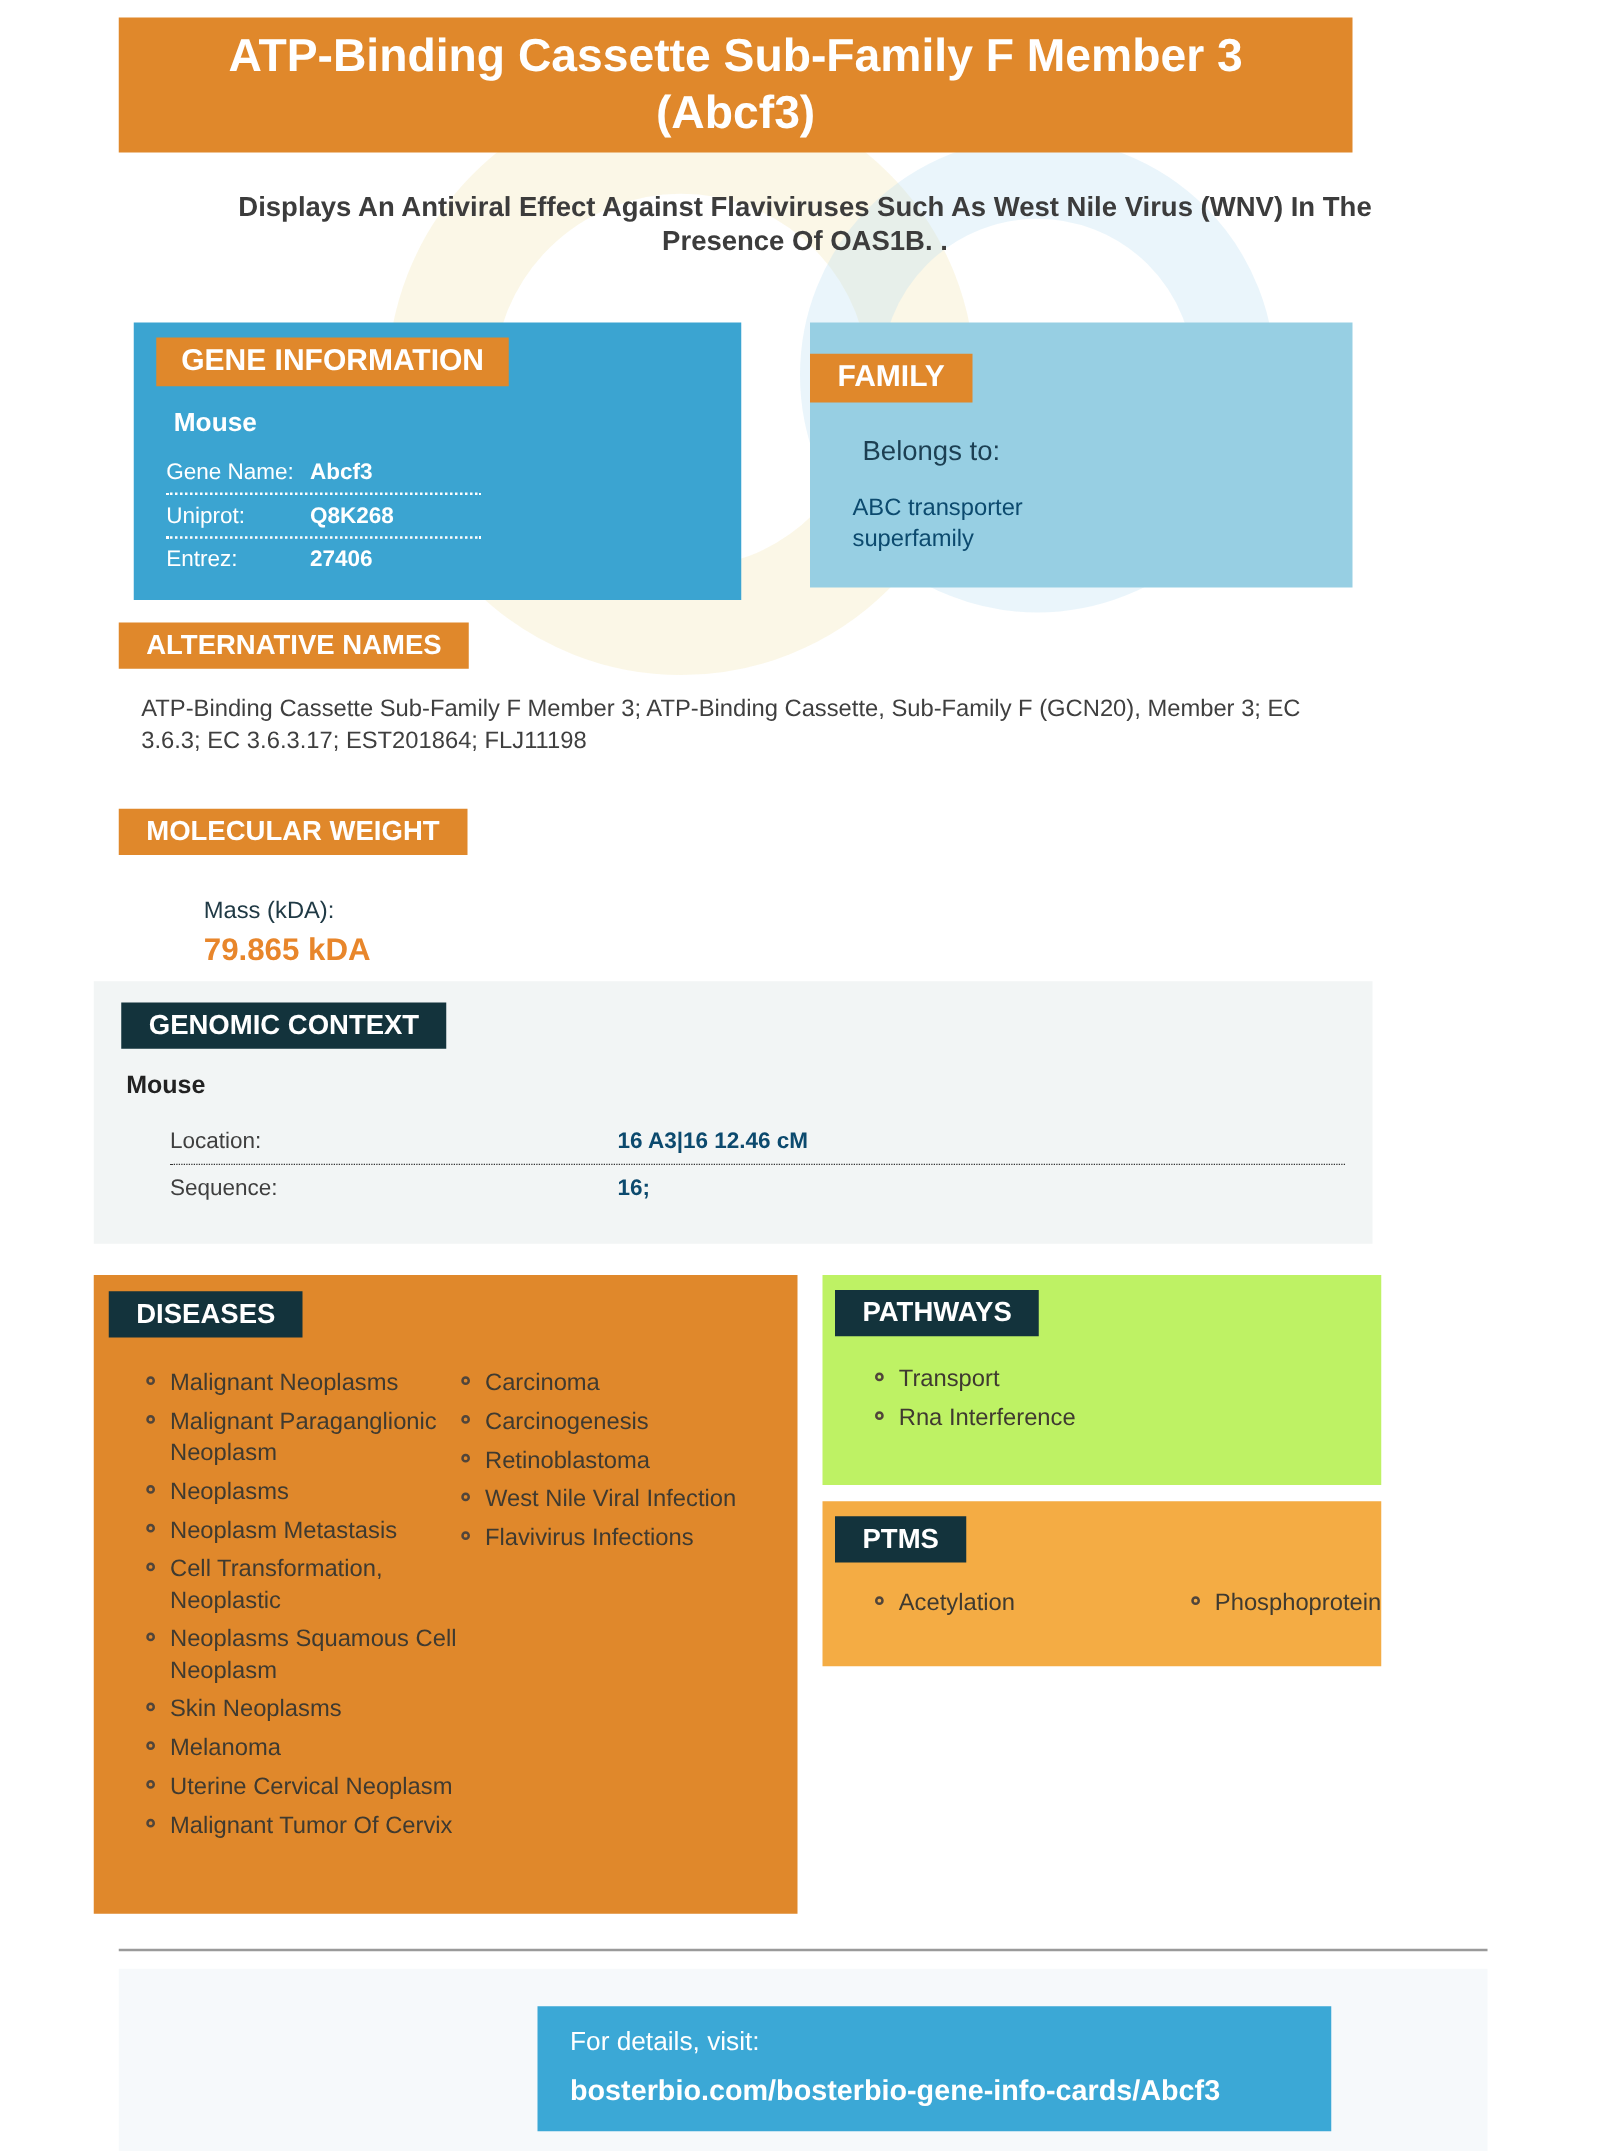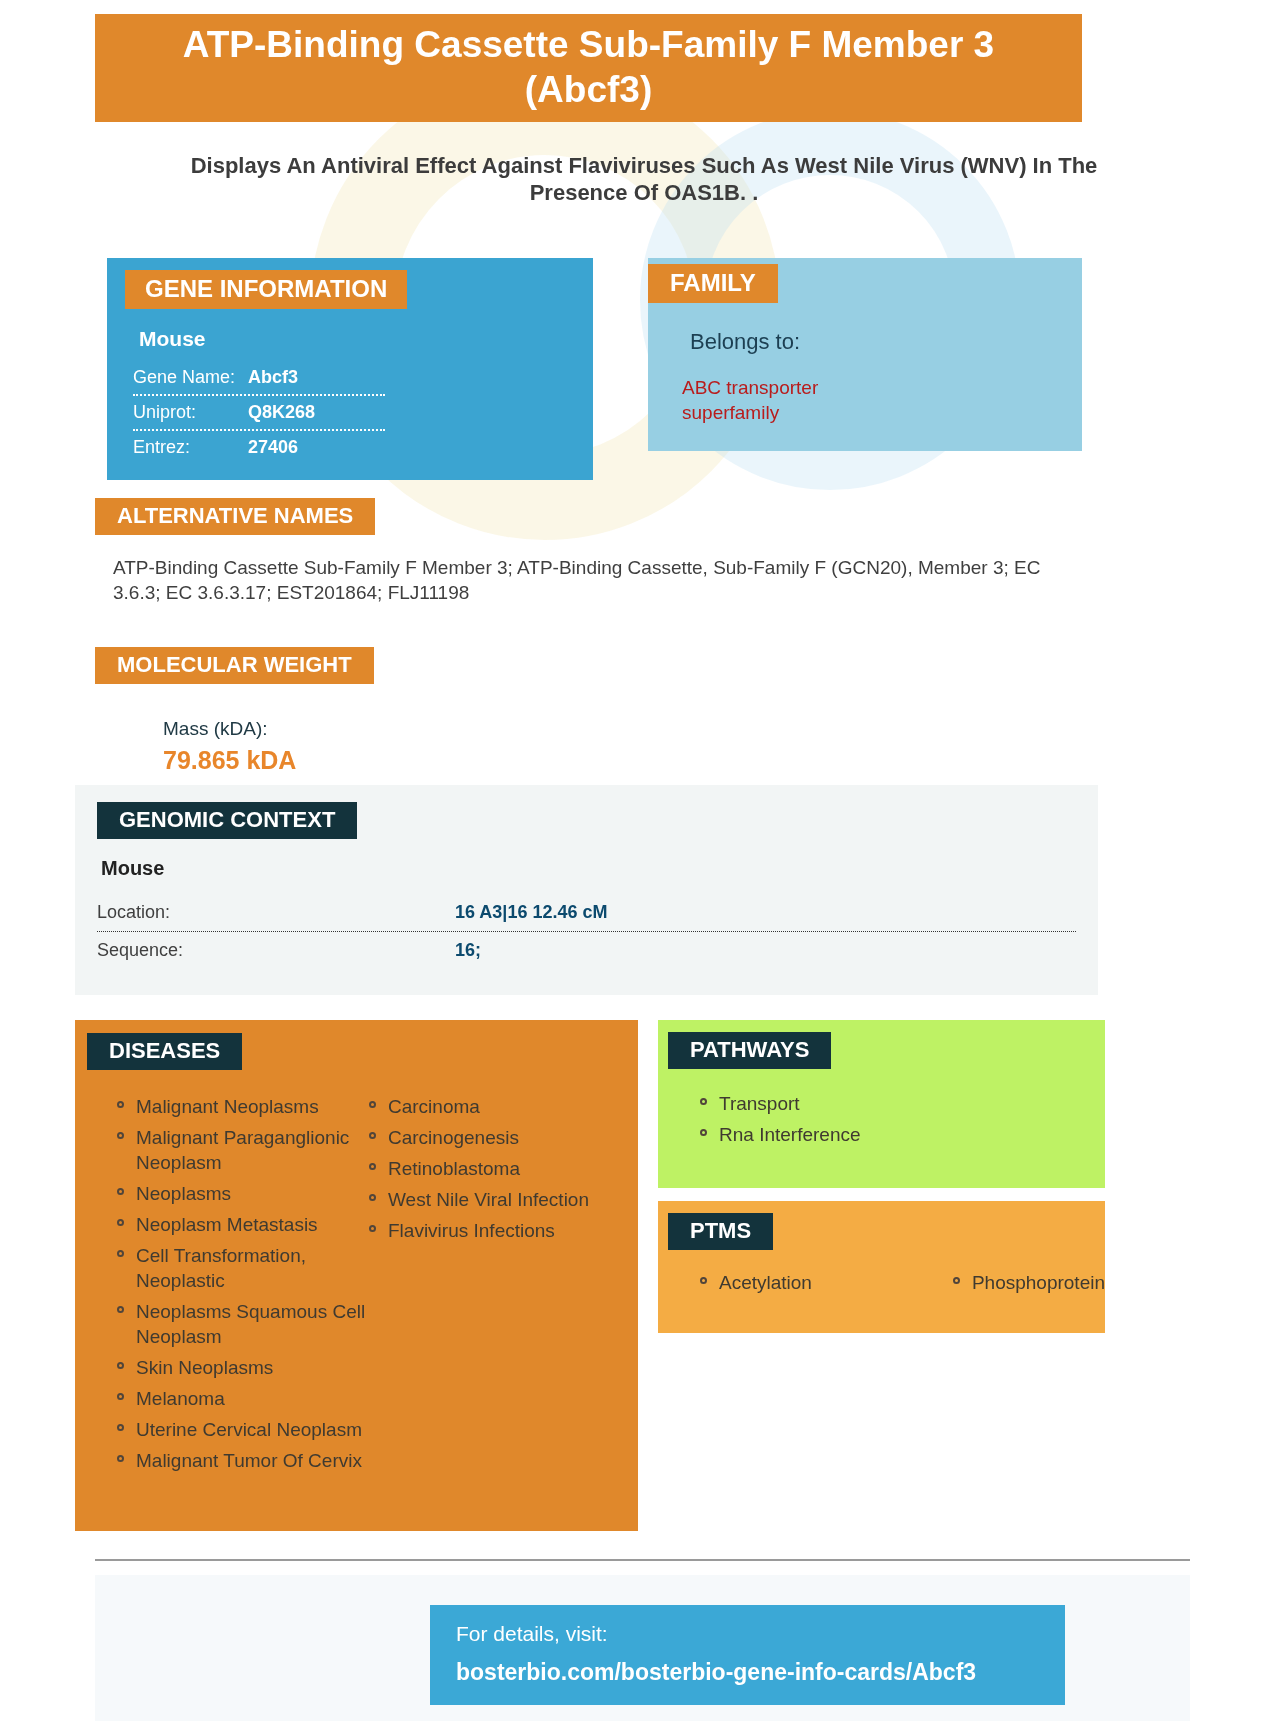--- a/index.html
+++ b/index.html
@@ -49,41 +49,41 @@
   .panel-gene .bar-orange { font-size:24px; padding:5px 20px 6px 20px; }
   .gene-species { margin:18px 0 0 14px; font-weight:bold; font-size:21px; }
   .gene-rows { margin:10px 0 0 8px; width:252px; }
   .g-row { display:flex; padding:6px 0 6px 0; }
   .g-row.dotted { border-bottom:2px dotted #ffffff; }
   .g-label { width:115px; font-size:18px; }
   .g-value { font-weight:bold; font-size:18px; }
   .top-gap { width:55px; }
   .panel-family {
     width:434px; background:#97cfe3;
-    padding:6px 24px 26px 0;
+    padding:25px 24px 26px 0;
   }
   .panel-family .bar-orange { font-size:24px; }
   .family-belongs { margin:26px 0 0 42px; font-weight:normal; font-size:22px; color:#1c3f52; }
-  .family-value { margin:20px 0 0 34px; width:180px; font-size:19px; line-height:25px; color:#b91c1c; }
+  .family-value { margin:20px 0 0 34px; width:180px; font-size:19px; line-height:25px; color:#0c4a6e; }
 
   
   .sec-alt { margin:18px 0 17px 95px; }
   .alt-text { margin:20px 0 0 113px; width:960px; font-size:19px; line-height:25px; color:#3f3f3f; }
   .sec-mw { margin:42px 0 0 95px; }
   .mass-label { margin:34px 0 0 163px; font-size:19px; color:#203a45; }
   .mass-value { margin:6px 0 0 163px; font-size:25px; font-weight:bold; color:#e8862b; }
 
   
   .genomic {
     margin:10px 0 0 75px; width:1023px;
     background:#f2f5f5; padding:17px 22px 26px 22px;
   }
   .genomic-species { margin:18px 0 0 4px; font-weight:bold; font-size:20px; color:#222222; }
   .gen-rows { margin-top:14px; }
-  .gen-row { display:flex; padding:8px 0; }
+  .gen-row { display:flex; padding:8px 0;margin-left:39px; }
   .gen-row.dotted { border-bottom:1px dotted #333333; }
   .gen-label { width:358px; font-size:18px; color:#3f3f3f; }
   .gen-value { font-weight:bold; font-size:18px; color:#0c4a6e; }
 
   
   .bottom-row { margin:25px 0 0 75px; display:flex; align-items:flex-start; }
   .panel-diseases {
     width:563px; min-height:511px; background:#e0882b;
     padding:13px 0 20px 12px;
   }

